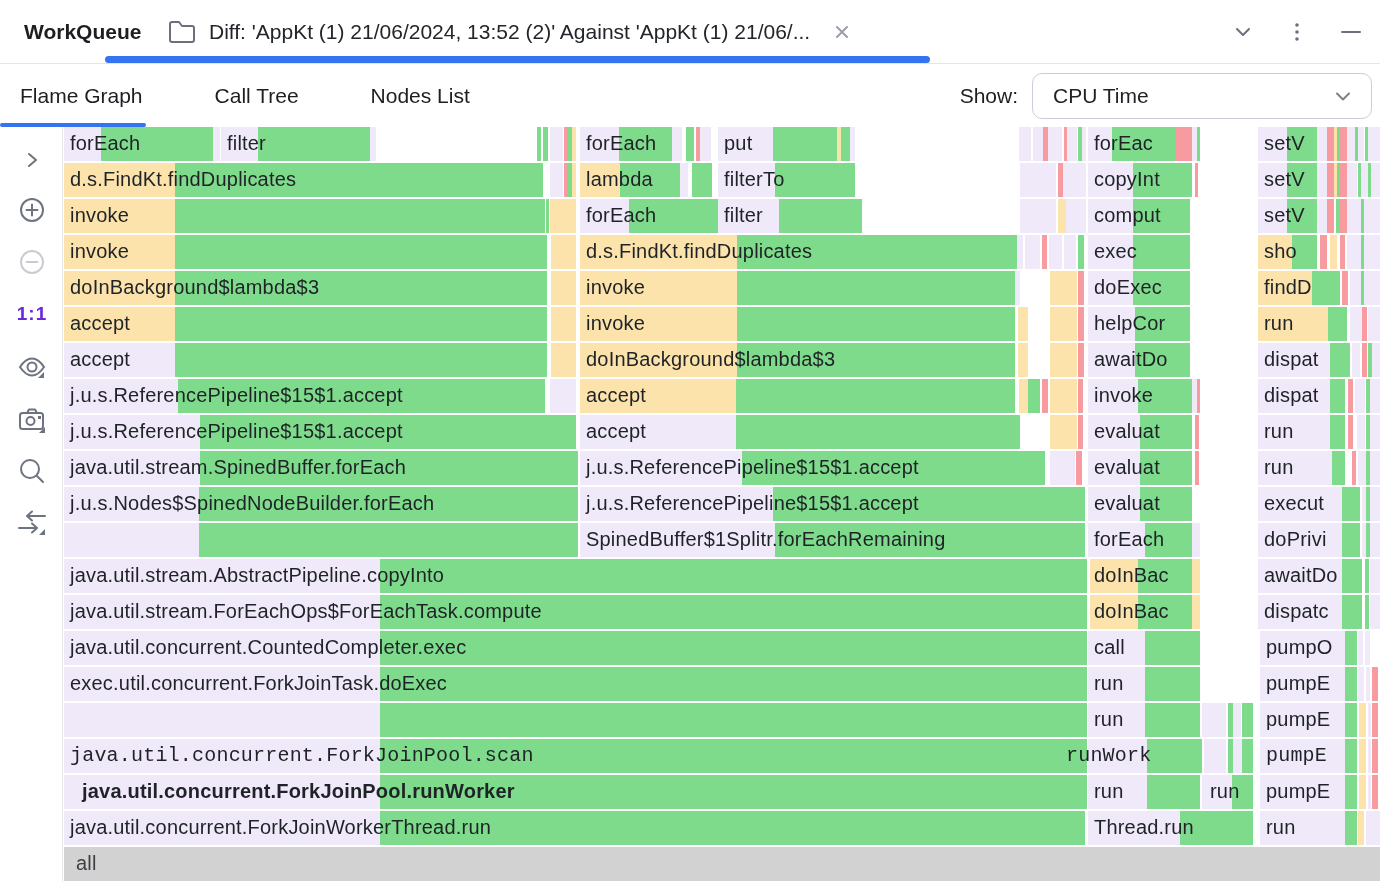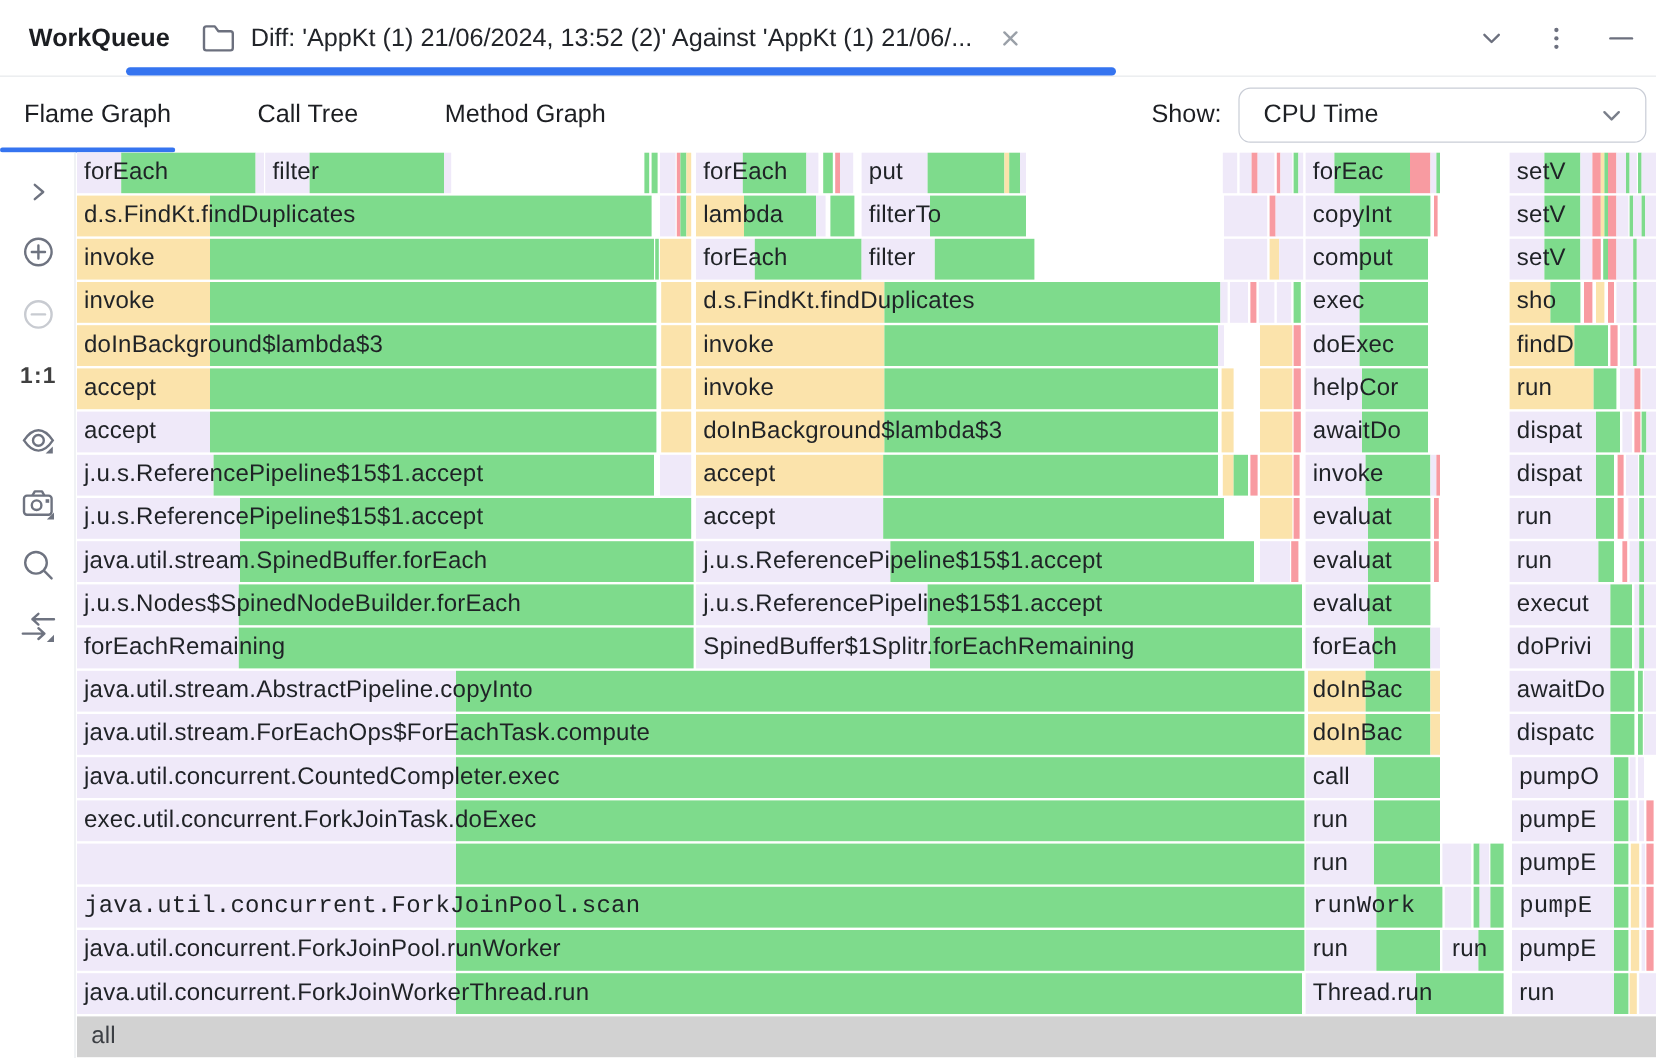--- a/index.html
+++ b/index.html
@@ -84,21 +84,21 @@
           <path d="M5 13 H23" stroke="#6c707e" stroke-width="2" stroke-linecap="round"></path>
         </svg>
       </span>
     </div>
   </div>
 
   <div class="toolbar">
     <div class="tabs">
       <span class="tab">Flame Graph</span>
       <span class="tab">Call Tree</span>
-      <span class="tab">Method Graph</span>
+      <span class="tab">Nodes List</span>
     </div>
     <div class="tabs-underline" style="background:#3574f0;"></div>
 
     <div class="show-group">
       <span class="show-label">Show:</span>
       <div class="dropdown">
         <span class="value">CPU Time</span>
         <span class="chev">
           <svg width="24" height="24" viewBox="0 0 24 24" fill="none">
             <path d="M6 9.5 L12 15.5 L18 9.5" stroke="#7a7f8a" stroke-width="2" stroke-linecap="round" stroke-linejoin="round"></path>
@@ -120,21 +120,21 @@
         <path d="M15 9.5 V20.5 M9.5 15 H20.5" stroke="#6e7380" stroke-width="2" stroke-linecap="round"></path>
       </svg>
     </div>
     <div class="rail-btn" style="top:119px">
       <svg width="30" height="30" viewBox="0 0 30 30" fill="none">
         <circle cx="15" cy="15" r="11" stroke="#c8cbd1" stroke-width="2"></circle>
         <path d="M9.5 15 H20.5" stroke="#c8cbd1" stroke-width="2" stroke-linecap="round"></path>
       </svg>
     </div>
     <div class="rail-btn" style="top:171px">
-      <span style="font-size:19px;color:#404040;font-weight:bold;letter-spacing:1px;">1:1</span>
+      <span style="font-size:19px;color:#6d28d9;font-weight:bold;letter-spacing:1px;">1:1</span>
     </div>
     <div class="rail-btn" style="top:224px">
       <svg width="32" height="30" viewBox="0 0 32 30" fill="none">
         <path d="M4 15 C8 9 12 6.5 16 6.5 C20 6.5 24 9 28 15 C24 21 20 23.5 16 23.5 C12 23.5 8 21 4 15 Z" stroke="#6e7380" stroke-width="2"></path>
         <circle cx="16" cy="15" r="4.5" stroke="#6e7380" stroke-width="2"></circle>
         <path d="M25 28 L31 28 L31 22 Z" fill="#6e7380" transform="translate(-3,-2)"></path>
       </svg>
     </div>
     <div class="rail-btn" style="top:277px">
       <svg width="32" height="30" viewBox="0 0 32 30" fill="none">
@@ -466,21 +466,20 @@
         <div class="seg" style="left: 516px; width: 195px; height: 34px; background: rgb(239, 233, 249);"></div>
         <div class="seg" style="left: 711px; width: 310px; height: 34px; background: rgb(126, 219, 140);"></div>
         <div class="seg" style="left: 1024px; width: 57px; height: 34px; background: rgb(239, 233, 249);"></div>
         <div class="seg" style="left: 1081px; width: 47px; height: 34px; background: rgb(126, 219, 140);"></div>
         <div class="seg" style="left: 1128px; width: 8px; height: 34px; background: rgb(239, 233, 249);"></div>
         <div class="seg" style="left: 1194px; width: 84px; height: 34px; background: rgb(239, 233, 249);"></div>
         <div class="seg" style="left: 1278px; width: 18px; height: 34px; background: rgb(126, 219, 140);"></div>
         <div class="seg" style="left: 1298px; width: 4px; height: 34px; background: rgb(239, 233, 249);"></div>
         <div class="seg" style="left: 1302px; width: 4px; height: 34px; background: rgb(126, 219, 140);"></div>
         <div class="seg" style="left: 1306px; width: 10px; height: 34px; background: rgb(239, 233, 249);"></div>
-        <span class="flame-label" style="left: 6px;">forEachRemaining</span>
         <span class="flame-label" style="left: 522px;">SpinedBuffer$1Splitr.forEachRemaining</span>
         <span class="flame-label" style="left: 1030px;">forEach</span>
         <span class="flame-label" style="left: 1200px;">doPrivi</span>
       </div>
       <div class="flame-row" style="top: 432px;">
         <div class="seg" style="left: 0px; width: 316px; height: 34px; background: rgb(239, 233, 249);"></div>
         <div class="seg" style="left: 316px; width: 707px; height: 34px; background: rgb(126, 219, 140);"></div>
         <div class="seg" style="left: 1026px; width: 48px; height: 34px; background: rgb(251, 227, 171);"></div>
         <div class="seg" style="left: 1074px; width: 54px; height: 34px; background: rgb(126, 219, 140);"></div>
         <div class="seg" style="left: 1128px; width: 8px; height: 34px; background: rgb(251, 227, 171);"></div>
@@ -558,36 +557,36 @@
         <div class="seg" style="left: 1140px; width: 22px; height: 34px; background: rgb(239, 233, 249);"></div>
         <div class="seg" style="left: 1164px; width: 5px; height: 34px; background: rgb(126, 219, 140);"></div>
         <div class="seg" style="left: 1169px; width: 9px; height: 34px; background: rgb(239, 233, 249);"></div>
         <div class="seg" style="left: 1178px; width: 11px; height: 34px; background: rgb(126, 219, 140);"></div>
         <div class="seg" style="left: 1196px; width: 85px; height: 34px; background: rgb(239, 233, 249);"></div>
         <div class="seg" style="left: 1281px; width: 12px; height: 34px; background: rgb(126, 219, 140);"></div>
         <div class="seg" style="left: 1295px; width: 7px; height: 34px; background: rgb(251, 227, 171);"></div>
         <div class="seg" style="left: 1304px; width: 3px; height: 34px; background: rgb(239, 233, 249);"></div>
         <div class="seg" style="left: 1308px; width: 6px; height: 34px; background: rgb(248, 155, 161);"></div>
         <span class="flame-label" style="left: 6px;">java.util.concurrent.ForkJoinPool.scan</span>
-        <span class="flame-label" style="left: 1030px;">runWork</span>
+        <span class="flame-label" style="left: 1002px;">runWork</span>
         <span class="flame-label" style="left: 1202px;">pumpE</span>
       </div>
       <div class="flame-row" style="top: 648px;">
         <div class="seg" style="left: 0px; width: 316px; height: 34px; background: rgb(239, 233, 249);"></div>
         <div class="seg" style="left: 316px; width: 707px; height: 34px; background: rgb(126, 219, 140);"></div>
         <div class="seg" style="left: 1024px; width: 59px; height: 34px; background: rgb(239, 233, 249);"></div>
         <div class="seg" style="left: 1083px; width: 53px; height: 34px; background: rgb(126, 219, 140);"></div>
         <div class="seg" style="left: 1138px; width: 30px; height: 34px; background: rgb(239, 233, 249);"></div>
         <div class="seg" style="left: 1168px; width: 21px; height: 34px; background: rgb(126, 219, 140);"></div>
         <div class="seg" style="left: 1196px; width: 85px; height: 34px; background: rgb(239, 233, 249);"></div>
         <div class="seg" style="left: 1281px; width: 12px; height: 34px; background: rgb(126, 219, 140);"></div>
         <div class="seg" style="left: 1295px; width: 7px; height: 34px; background: rgb(251, 227, 171);"></div>
         <div class="seg" style="left: 1304px; width: 3px; height: 34px; background: rgb(239, 233, 249);"></div>
         <div class="seg" style="left: 1308px; width: 6px; height: 34px; background: rgb(248, 155, 161);"></div>
-        <span class="flame-label" style="left: 6px;">java.util.concurrent.ForkJoinPool.runWorker</span>
+        <span class="flame-label" style="left: 18px; font-weight: bold;">java.util.concurrent.ForkJoinPool.runWorker</span>
         <span class="flame-label" style="left: 1030px;">run</span>
         <span class="flame-label" style="left: 1146px;">run</span>
         <span class="flame-label" style="left: 1202px;">pumpE</span>
       </div>
       <div class="flame-row" style="top: 684px;">
         <div class="seg" style="left: 0px; width: 316px; height: 34px; background: rgb(239, 233, 249);"></div>
         <div class="seg" style="left: 316px; width: 705px; height: 34px; background: rgb(126, 219, 140);"></div>
         <div class="seg" style="left: 1024px; width: 92px; height: 34px; background: rgb(239, 233, 249);"></div>
         <div class="seg" style="left: 1116px; width: 73px; height: 34px; background: rgb(126, 219, 140);"></div>
         <div class="seg" style="left: 1196px; width: 85px; height: 34px; background: rgb(239, 233, 249);"></div>

